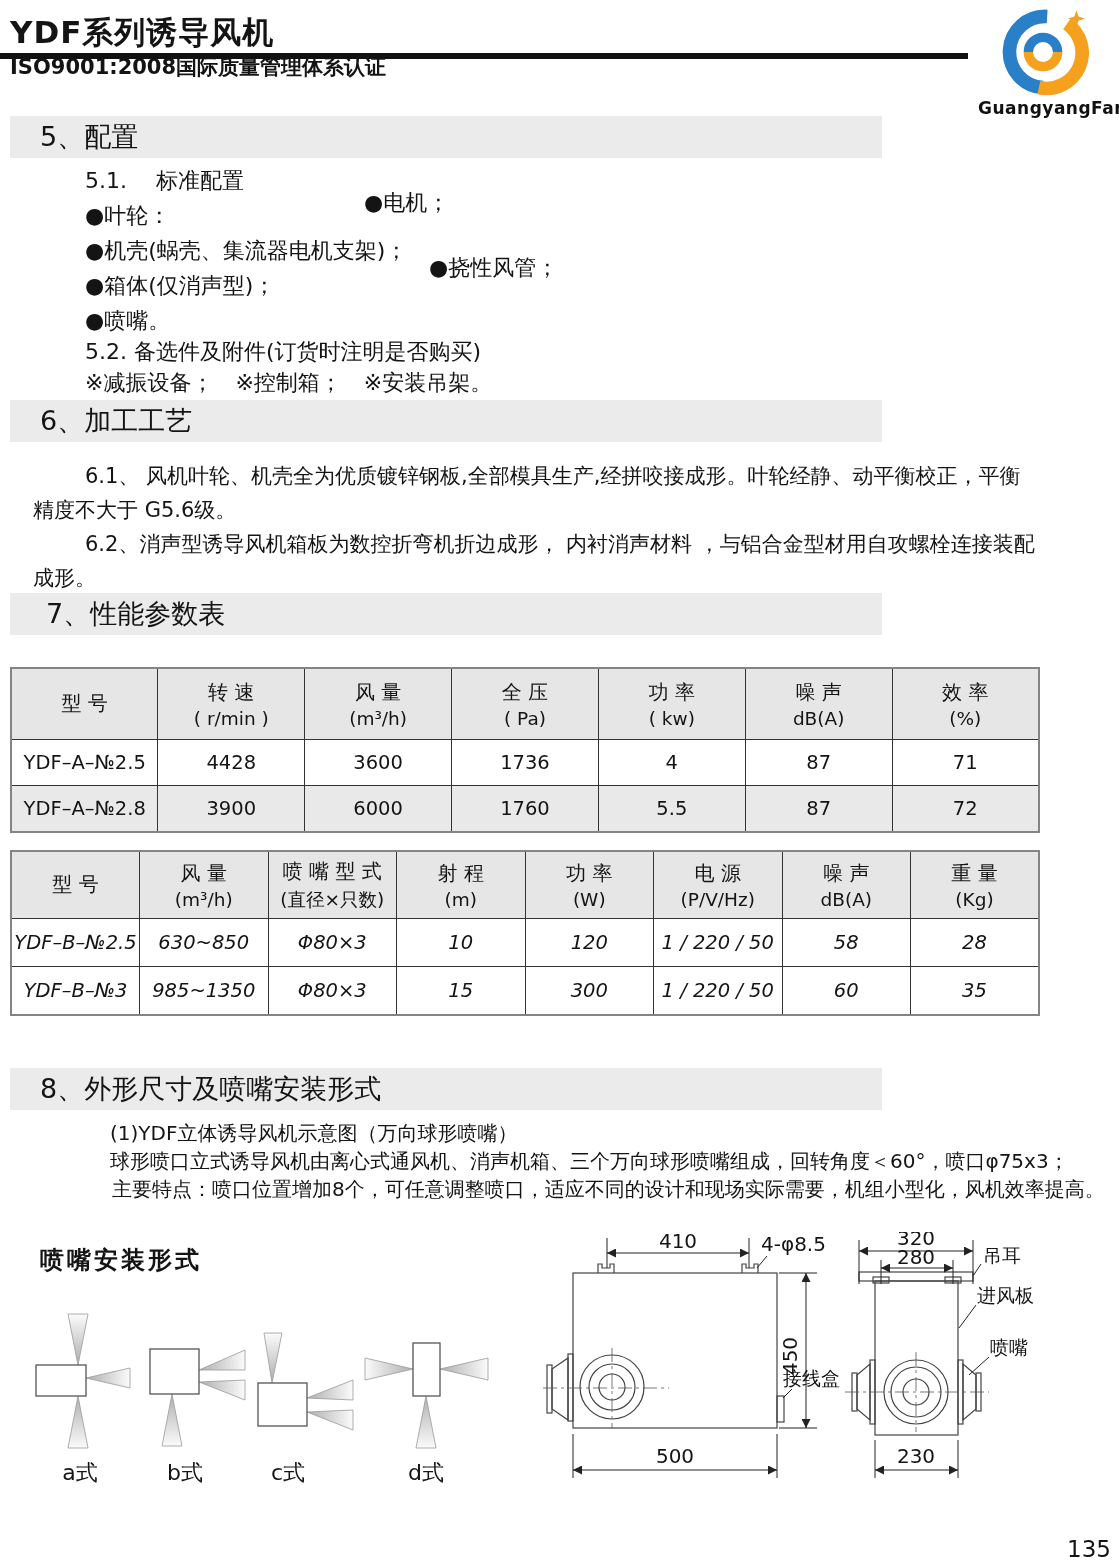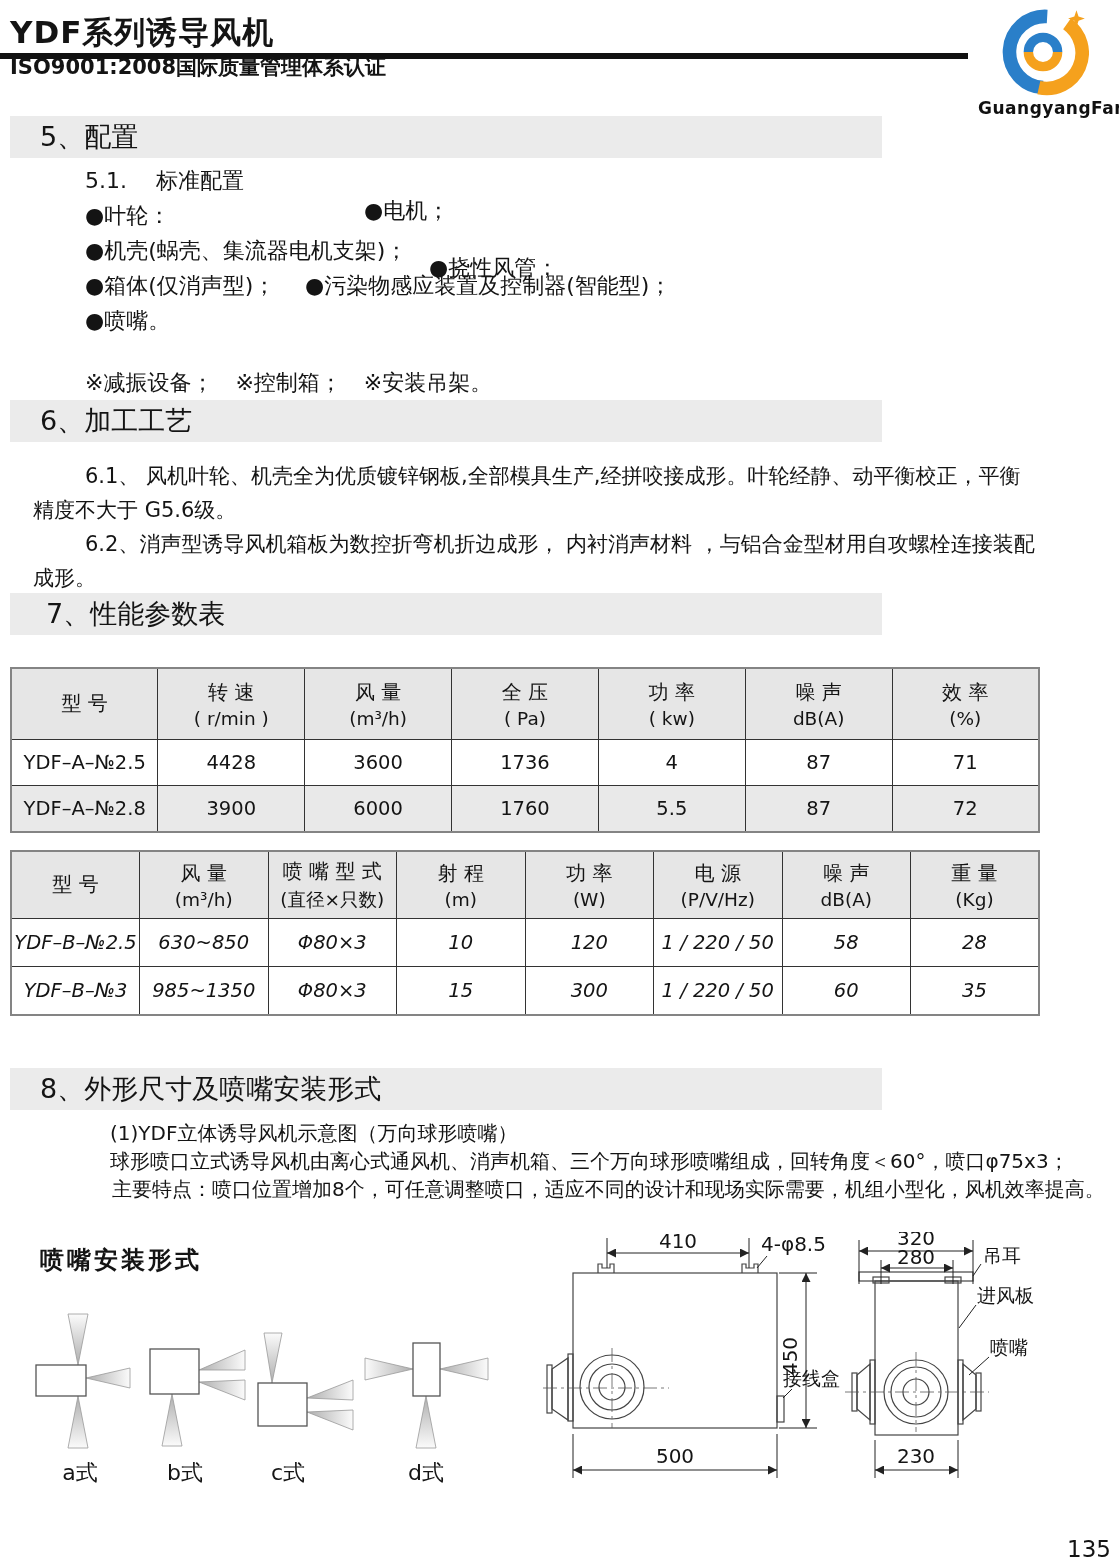--- a/index.html
+++ b/index.html
@@ -49,26 +49,26 @@
       <path d="M 58 44 A 14 14 0 0 0 30 44" fill="none" stroke="#2a7fc9" stroke-width="9"></path>
       <path d="M 30 44 A 14 14 0 0 0 58 44" fill="none" stroke="#f5a11d" stroke-width="9"></path>
       <polygon points="76,4 78,10 84,12 78,14 76,20 74,14 68,12 74,10" fill="#f5a11d"></polygon>
     </svg>
     <div class="logo-text">GuangyangFan</div>
   </div>
 
   <div class="abs secbar" style="top:116px;">5、配置</div>
   <div class="abs t22" style="left:85px;top:166px;">5.1.　 标准配置</div>
   <div class="abs t22" style="left:85px;top:201px;">●叶轮：</div>
-  <div class="abs t22" style="left:364px;top:196px;text-align:center;">●电机；</div>
+  <div class="abs t22" style="left:364px;top:188px;text-align:center;">●电机；</div>
   <div class="abs t22" style="left:85px;top:236px;">●机壳(蜗壳、集流器电机支架)；</div>
   <div class="abs t22" style="left:429px;top:236px;margin-top:17px;">●挠性风管；</div>
   <div class="abs t22" style="left:85px;top:271px;">●箱体(仅消声型)；</div>
-  <div class="abs t22" style="left:305px;top:271px;">●污染物感应装置及控制器(智能型)；</div>
   <div class="abs t22" style="left:85px;top:306px;">●喷嘴。</div>
+  <div class="abs t22" style="left:85px;top:337px;">5.2. 备选件及附件(订货时注明是否购买)</div>
   <div class="abs t22" style="left:85px;top:368px;">※减振设备；　※控制箱；　※安装吊架。</div>
 
   <div class="abs secbar" style="top:400px;">6、加工工艺</div>
   <div class="abs para" style="top:459px;">6.1、 风机叶轮、机壳全为优质镀锌钢板,全部模具生产,经拼咬接成形。叶轮经静、动平衡校正，平衡精度不大于 G5.6级。</div>
   <div class="abs para" style="top:527px;">6.2、消声型诱导风机箱板为数控折弯机折边成形， 内衬消声材料 ，与铝合金型材用自攻螺栓连接装配成形。</div>
 
   <div class="abs secbar" style="top:593px;padding-left:36px;">7、性能参数表</div>
 
   <table class="tbl" id="tableA" style="top:667px;">
     <colgroup>

